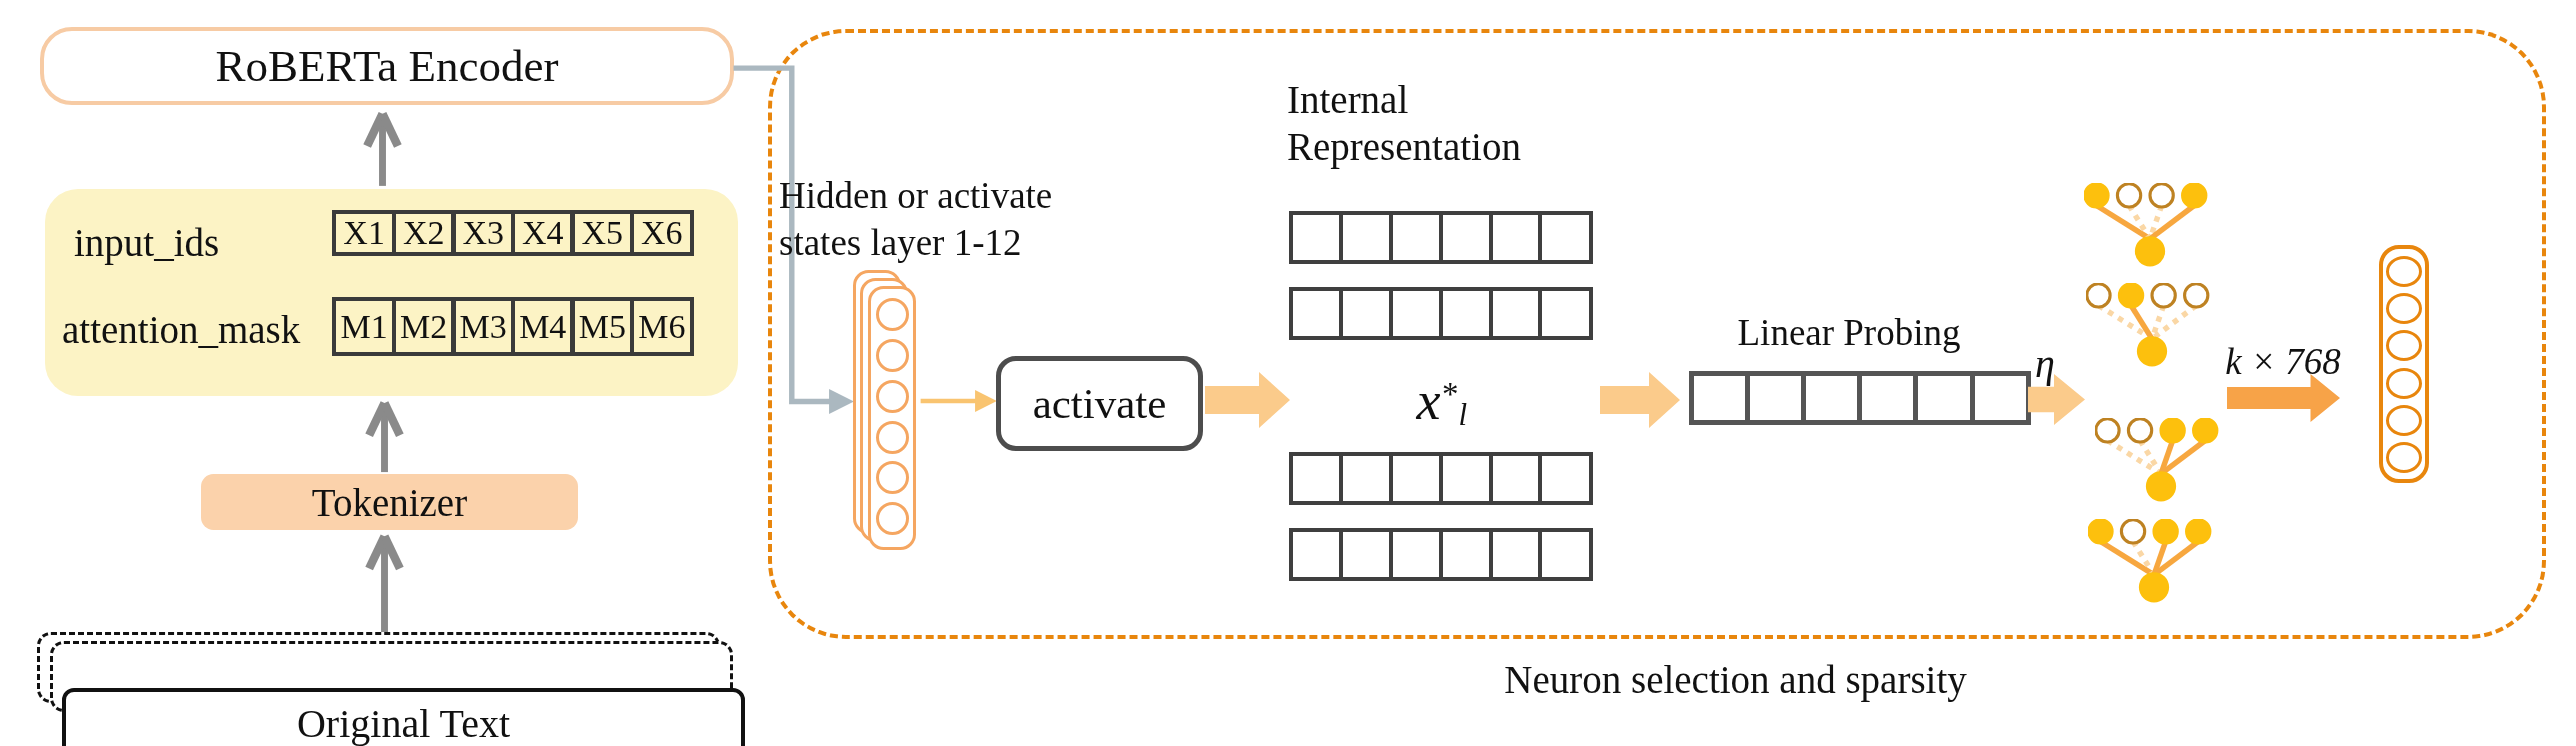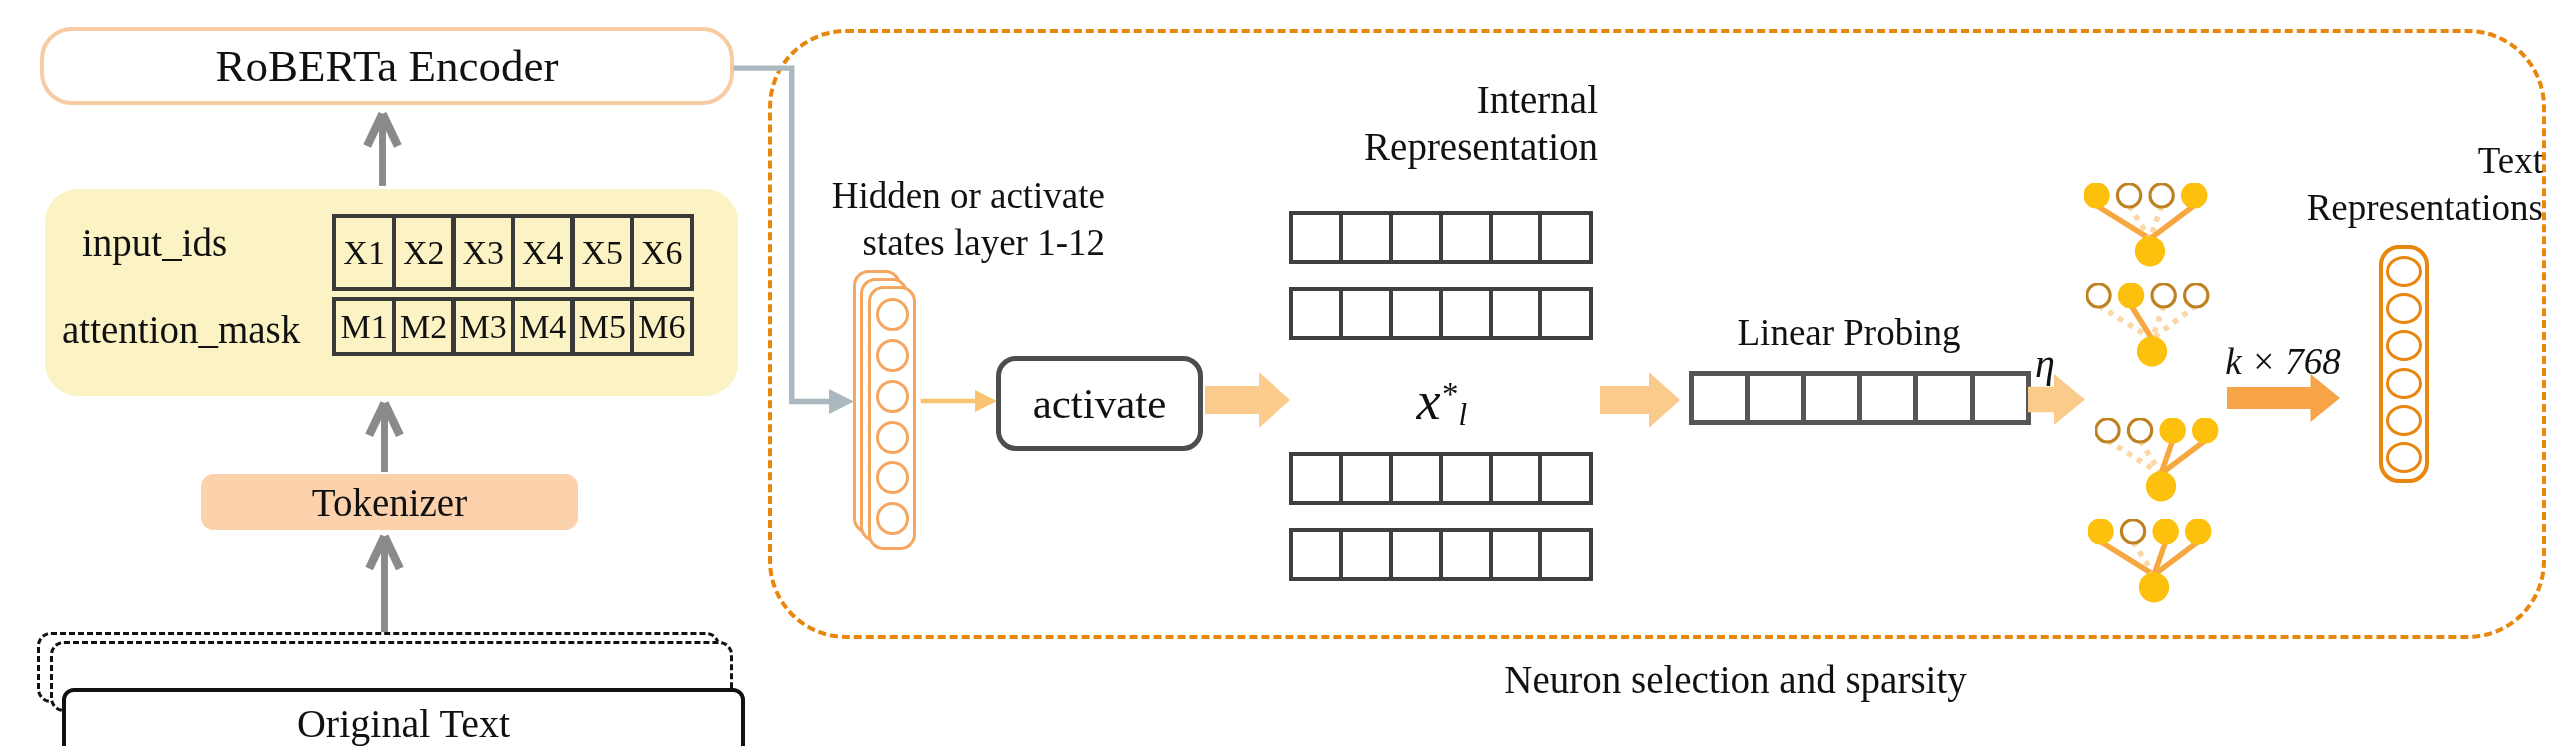--- a/index.html
+++ b/index.html
@@ -46,21 +46,21 @@
                       calc(100% - 31px) 100%,calc(100% - 31px) 75%,0 75%);}
   .strong-arrow{background:var(--strong-arrow);
     clip-path:polygon(0 27%,calc(100% - 29.5px) 27%,calc(100% - 29.5px) 0,100% 50%,
                       calc(100% - 29.5px) 100%,calc(100% - 29.5px) 73%,0 73%);}
 
   
   .label-50{font-size:39px;}
   .label-48{font-size:37px;}
   .label-47{font-size:37px;}
   .italic{font-style:italic;}
-  .two-line div{line-height:47px;text-align:right;}
+  .two-line div{line-height:47px;text-align:left;}
 
   .mathwrap{font-size:54px;font-style:italic;}
   .mathwrap sup{font-size:33px;font-style:normal;position:relative;top:-6.2px;left:1.6px;}
   .mathwrap sub{font-size:31px;position:relative;top:14px;left:1.6px;}
 
   .motif{position:absolute;width:132px;height:90px;}
 </style>
 </head>
 <body>
 
@@ -71,23 +71,23 @@
   </div>
 
   <svg class="abs" style="left:361px;top:107px;" width="43" height="81" viewBox="0 0 56 104">
     <line x1="28" y1="102" x2="28" y2="16" stroke="var(--gray-arrow)" stroke-width="9"></line>
     <line x1="8" y1="50" x2="28" y2="8" stroke="var(--gray-arrow)" stroke-width="11"></line>
     <line x1="48" y1="50" x2="28" y2="8" stroke="var(--gray-arrow)" stroke-width="11"></line>
   </svg>
 
   <div class="abs yellow-box" style="left:45px;top:189px;width:693px;height:207px;"></div>
 
-  <div class="abs flexc label-50" style="left:82px;top:219px;width:256px;height:47px;justify-content:flex-start;">input_ids</div>
-
-  <div class="abs cells" style="left:332px;top:214px;width:362px;height:77px;">
+  <div class="abs flexc label-50" style="left:74px;top:219px;width:256px;height:47px;justify-content:flex-start;">input_ids</div>
+
+  <div class="abs cells" style="left:332px;top:214px;width:362px;height:42px;align-items:flex-end;">
       <div class="cell">X1</div>
       <div class="cell">X2</div>
       <div class="cell">X3</div>
       <div class="cell">X4</div>
       <div class="cell">X5</div>
       <div class="cell">X6</div>
     </div>
 
   <div class="abs flexc label-50" style="left:62px;top:306px;width:268px;height:47px;justify-content:flex-start;">attention_mask</div>
 
@@ -260,24 +260,20 @@
         <circle cx="58" cy="16" r="15" fill="#ffffff" stroke="#BE8222" stroke-width="4"></circle>
         <circle cx="100" cy="16" r="15" fill="#FDC00D" stroke="#FDC00D" stroke-width="4"></circle>
         <circle cx="142" cy="16" r="15" fill="#FDC00D" stroke="#FDC00D" stroke-width="4"></circle>
         <circle cx="85" cy="88" r="18" fill="#FDC00D" stroke="#FDC00D" stroke-width="3"></circle>
       </svg></div>
 
   <div class="abs flexc italic label-48" style="left:2209px;top:339px;width:148px;height:45px;">k × 768</div>
 
   <div class="abs strong-arrow" style="left:2227px;top:374px;width:113px;height:48px;"></div>
 
-  <div class="abs two-line label-48" style="left:2287px;top:137px;width:256px;">
-    <div class="t">Text</div>
-    <div class="t">Representations</div>
-  </div>
 
   <div class="abs repr-col repr-inner" style="left:2379px;top:245px;width:50px;height:238px;">
       <div class="ellipse"></div>
       <div class="ellipse"></div>
       <div class="ellipse"></div>
       <div class="ellipse"></div>
       <div class="ellipse"></div>
       <div class="ellipse"></div>
     </div>
 

